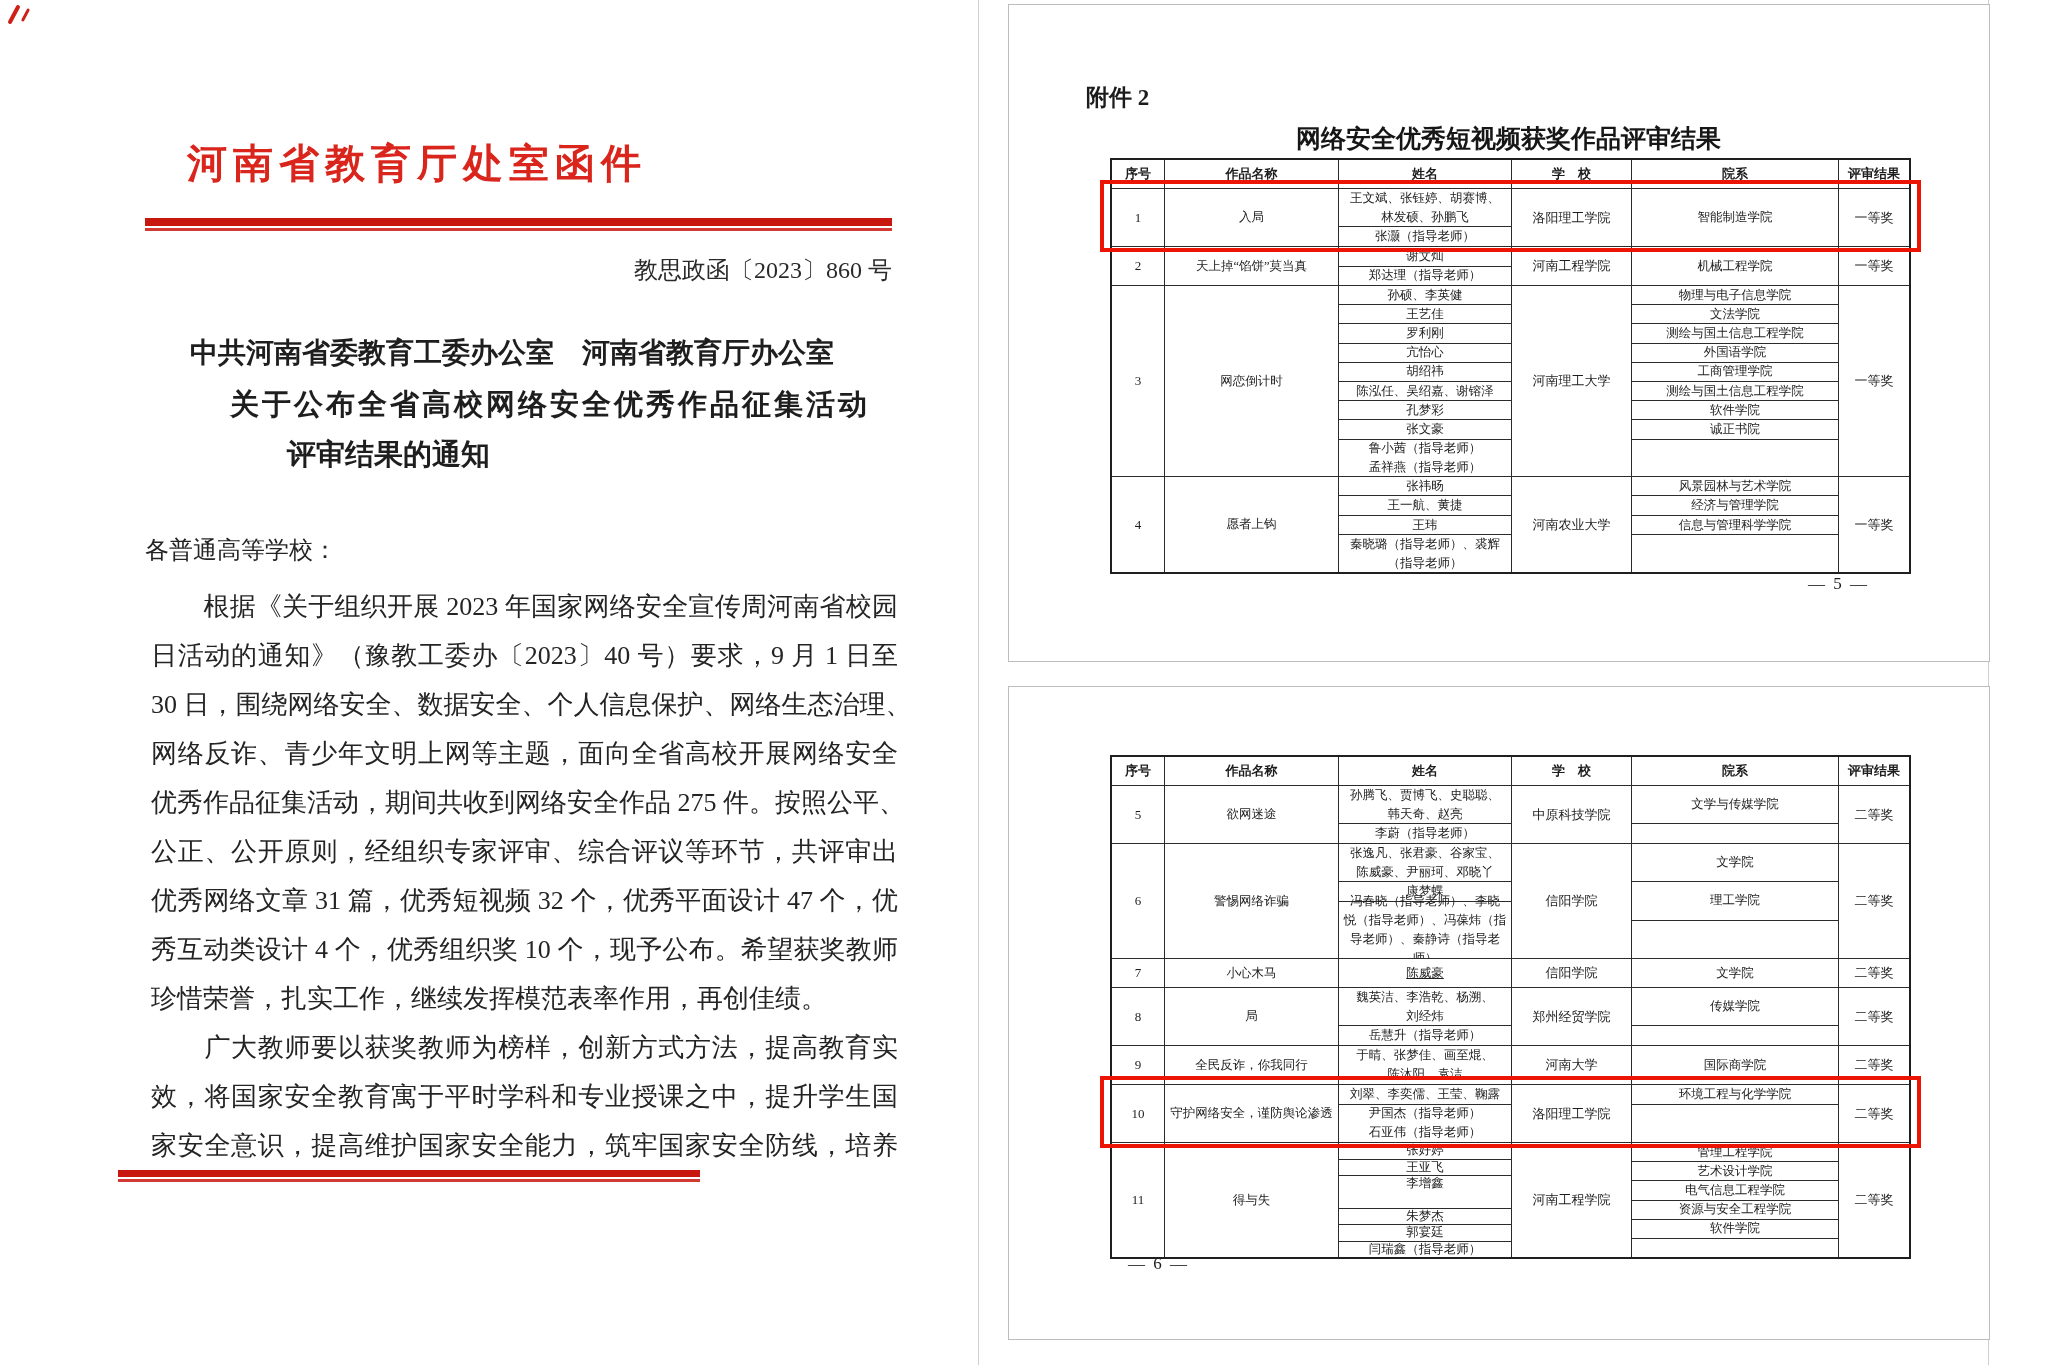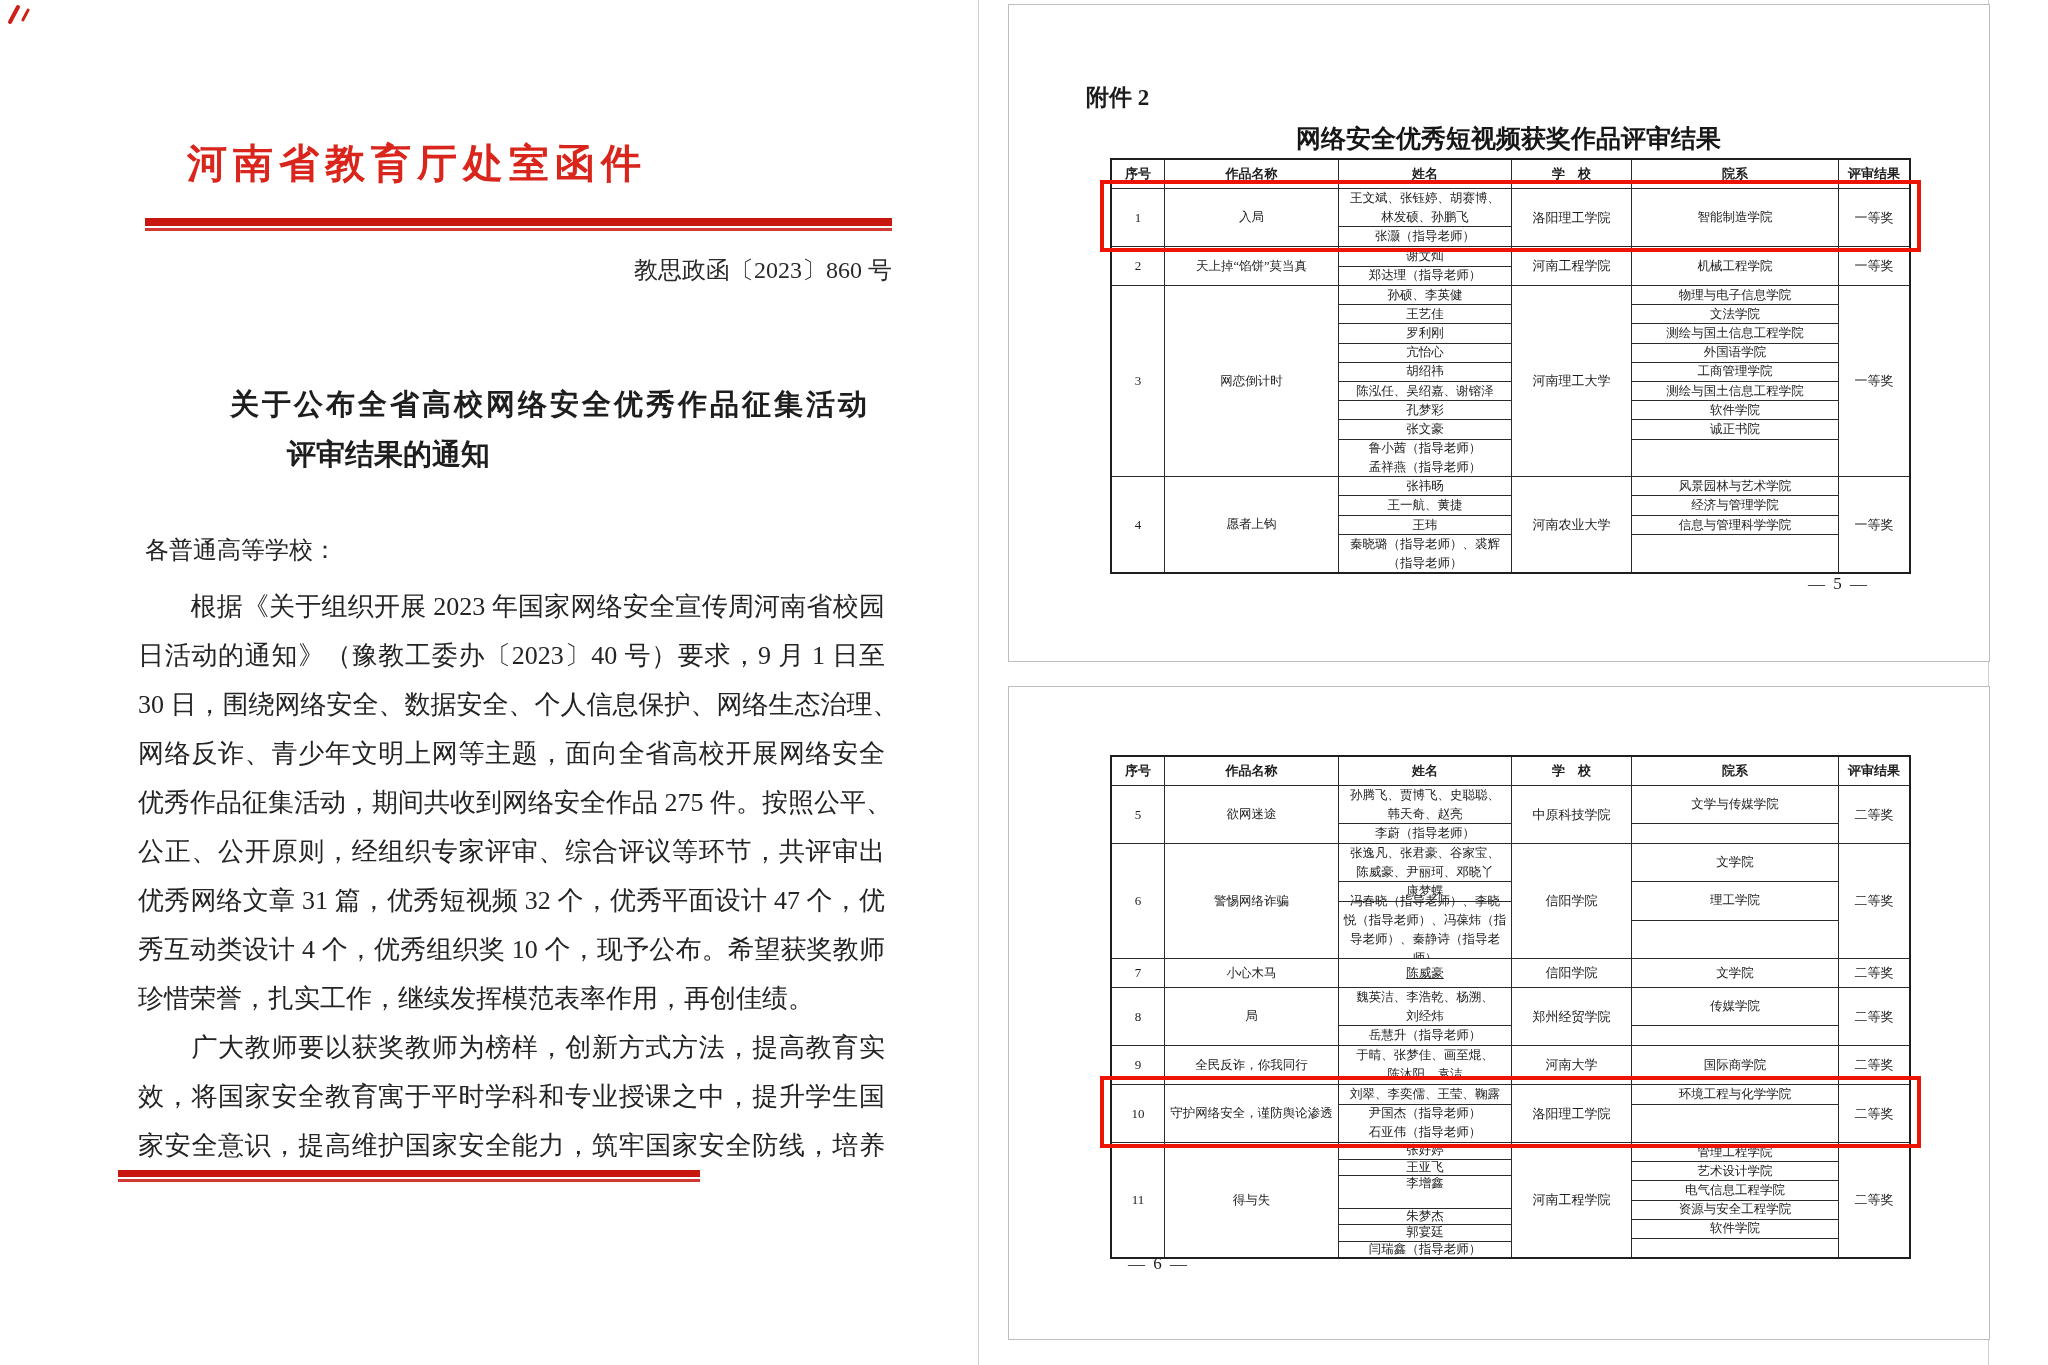--- a/index.html
+++ b/index.html
@@ -12,21 +12,21 @@
             letter-spacing:6px;white-space:nowrap;line-height:1.1;}
   #red-rule{top:218px;left:145px;width:747px;}
   #red-rule .bar1{height:8px;background:#c8170e;}
   #red-rule .bar2{height:3px;background:#c8170e;margin-top:2px;opacity:.85;}
   #doc-number{top:254px;left:145px;width:747px;text-align:right;font-size:24px;color:#2a2a2a;white-space:nowrap;}
   .ltitle{white-space:nowrap;color:#1e1e1e;font-weight:600;}
   #ltitle-0{top:334px;left:190px;font-size:28px;}
   #ltitle-1{top:385px;left:230px;font-size:29px;letter-spacing:3px;}
   #ltitle-2{top:435px;left:287px;font-size:29px;}
   #salutation{top:534px;left:145px;font-size:24px;color:#242424;}
-  #body-lines{top:582px;left:138px;width:747px;}
+  #body-lines{top:582px;left:151px;width:747px;}
   .bline{height:49px;line-height:49px;font-size:26px;color:#242424;
          text-align:justify;text-align-last:justify;white-space:nowrap;}
   .bline.nojust{text-align-last:left;}
   #bottom-rule{top:1170px;left:118px;width:582px;}
   #bottom-rule .bar1{height:7px;background:#c8170e;}
   #bottom-rule .bar2{height:3px;background:#c8170e;margin-top:2px;opacity:.85;}
   .corner-stroke{background:#cf2018;border-radius:2px;}
 
   
   .vline{top:0;width:1px;height:1365px;background:#cfcfcf;}
@@ -61,20 +61,21 @@
 
   <div class="abs" id="masthead">河南省教育厅处室函件</div>
 
   <div class="abs" id="red-rule">
     <div class="bar1"></div>
     <div class="bar2"></div>
   </div>
 
   <div class="abs" id="doc-number">教思政函〔2023〕860 号</div>
 
+  <div class="abs ltitle" id="ltitle-0">中共河南省委教育工委办公室　河南省教育厅办公室</div>
   <div class="abs ltitle" id="ltitle-1">关于公布全省高校网络安全优秀作品征集活动</div>
   <div class="abs ltitle" id="ltitle-2">评审结果的通知</div>
 
   <div class="abs" id="salutation">各普通高等学校：</div>
 
   <div class="abs" id="body-lines">
       <div class="bline">　　根据《关于组织开展 2023 年国家网络安全宣传周河南省校园</div>
       <div class="bline">日活动的通知》（豫教工委办〔2023〕40 号）要求，9 月 1 日至</div>
       <div class="bline">30 日，围绕网络安全、数据安全、个人信息保护、网络生态治理、</div>
       <div class="bline">网络反诈、青少年文明上网等主题，面向全省高校开展网络安全</div>

